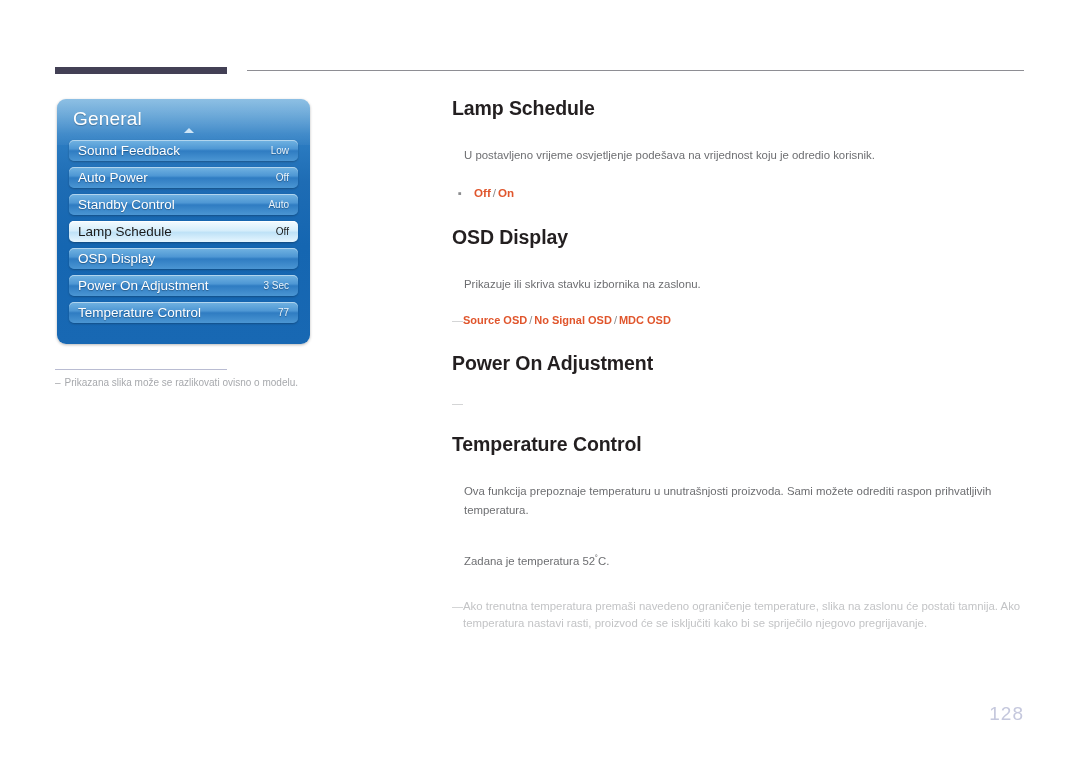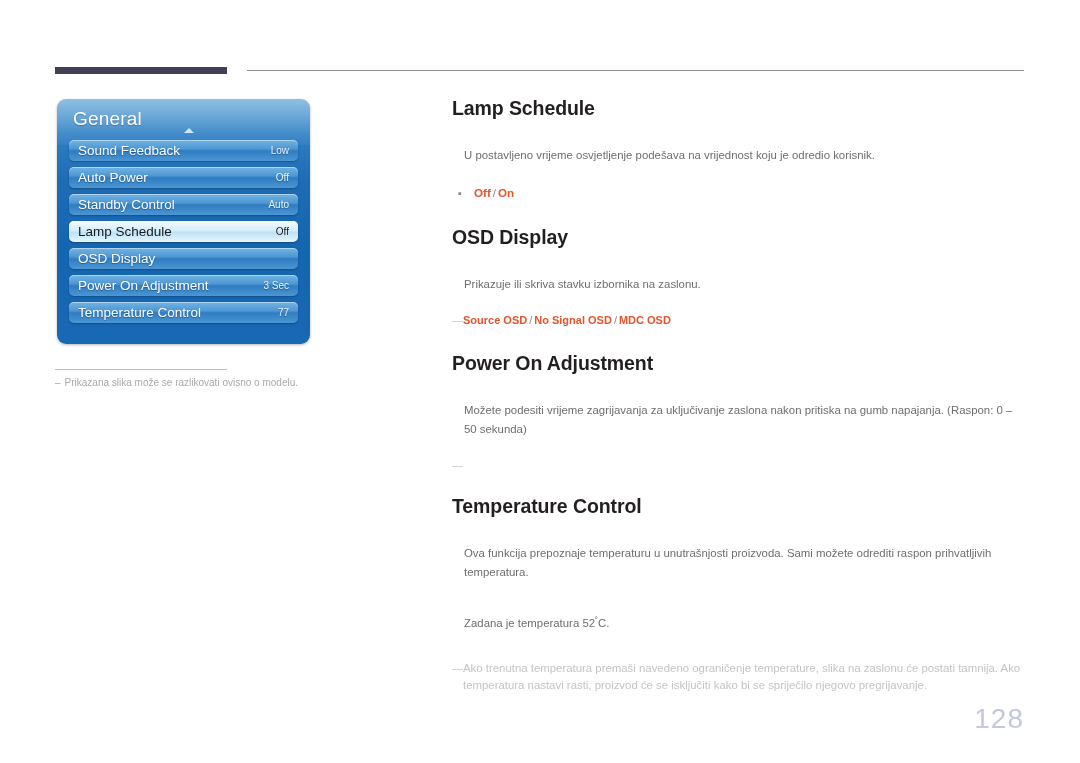--- a/index.html
+++ b/index.html
@@ -200,21 +200,21 @@
   .sp-20 { height: 20px; }
   .sp-22 { height: 22px; }
 
   .deg { font-size: 9px; vertical-align: 3px; }
 
   
   .page-num {
     position: absolute;
     right: 56px;
     top: 703px;
-    font-size: 28px;
+    font-size: 19px;
     color: #c5c8dd;
     letter-spacing: 1px;
   }
 </style>
 </head>
 <body>
 
 <div class="top-bar-dark"></div>
 <div class="top-bar-thin"></div>
 
@@ -290,21 +290,20 @@
     <span class="dash-mark">―</span>
     <span class="dash-text">
       <span>Source OSD</span><span class="sep">/</span><span>No Signal OSD</span><span class="sep">/</span><span>MDC OSD</span>
     </span>
   </div>
 
   <div class="sp-22"></div>
 
   <h2 class="sec">Power On Adjustment</h2>
   <div class="sp-14"></div>
-  <p class="body">Možete podesiti vrijeme zagrijavanja za uključivanje zaslona nakon pritiska na gumb napajanja. (Raspon: 0 – 50 sekunda)</p>
   <div class="sp-6"></div>
   <div class="dash-line">
     <span class="dash-mark">―</span>
   </div>
 
   <div class="sp-20"></div>
 
   <h2 class="sec">Temperature Control</h2>
   <div class="sp-14"></div>
   <p class="body">Ova funkcija prepoznaje temperaturu u unutrašnjosti proizvoda. Sami možete odrediti raspon prihvatljivih temperatura.</p>

